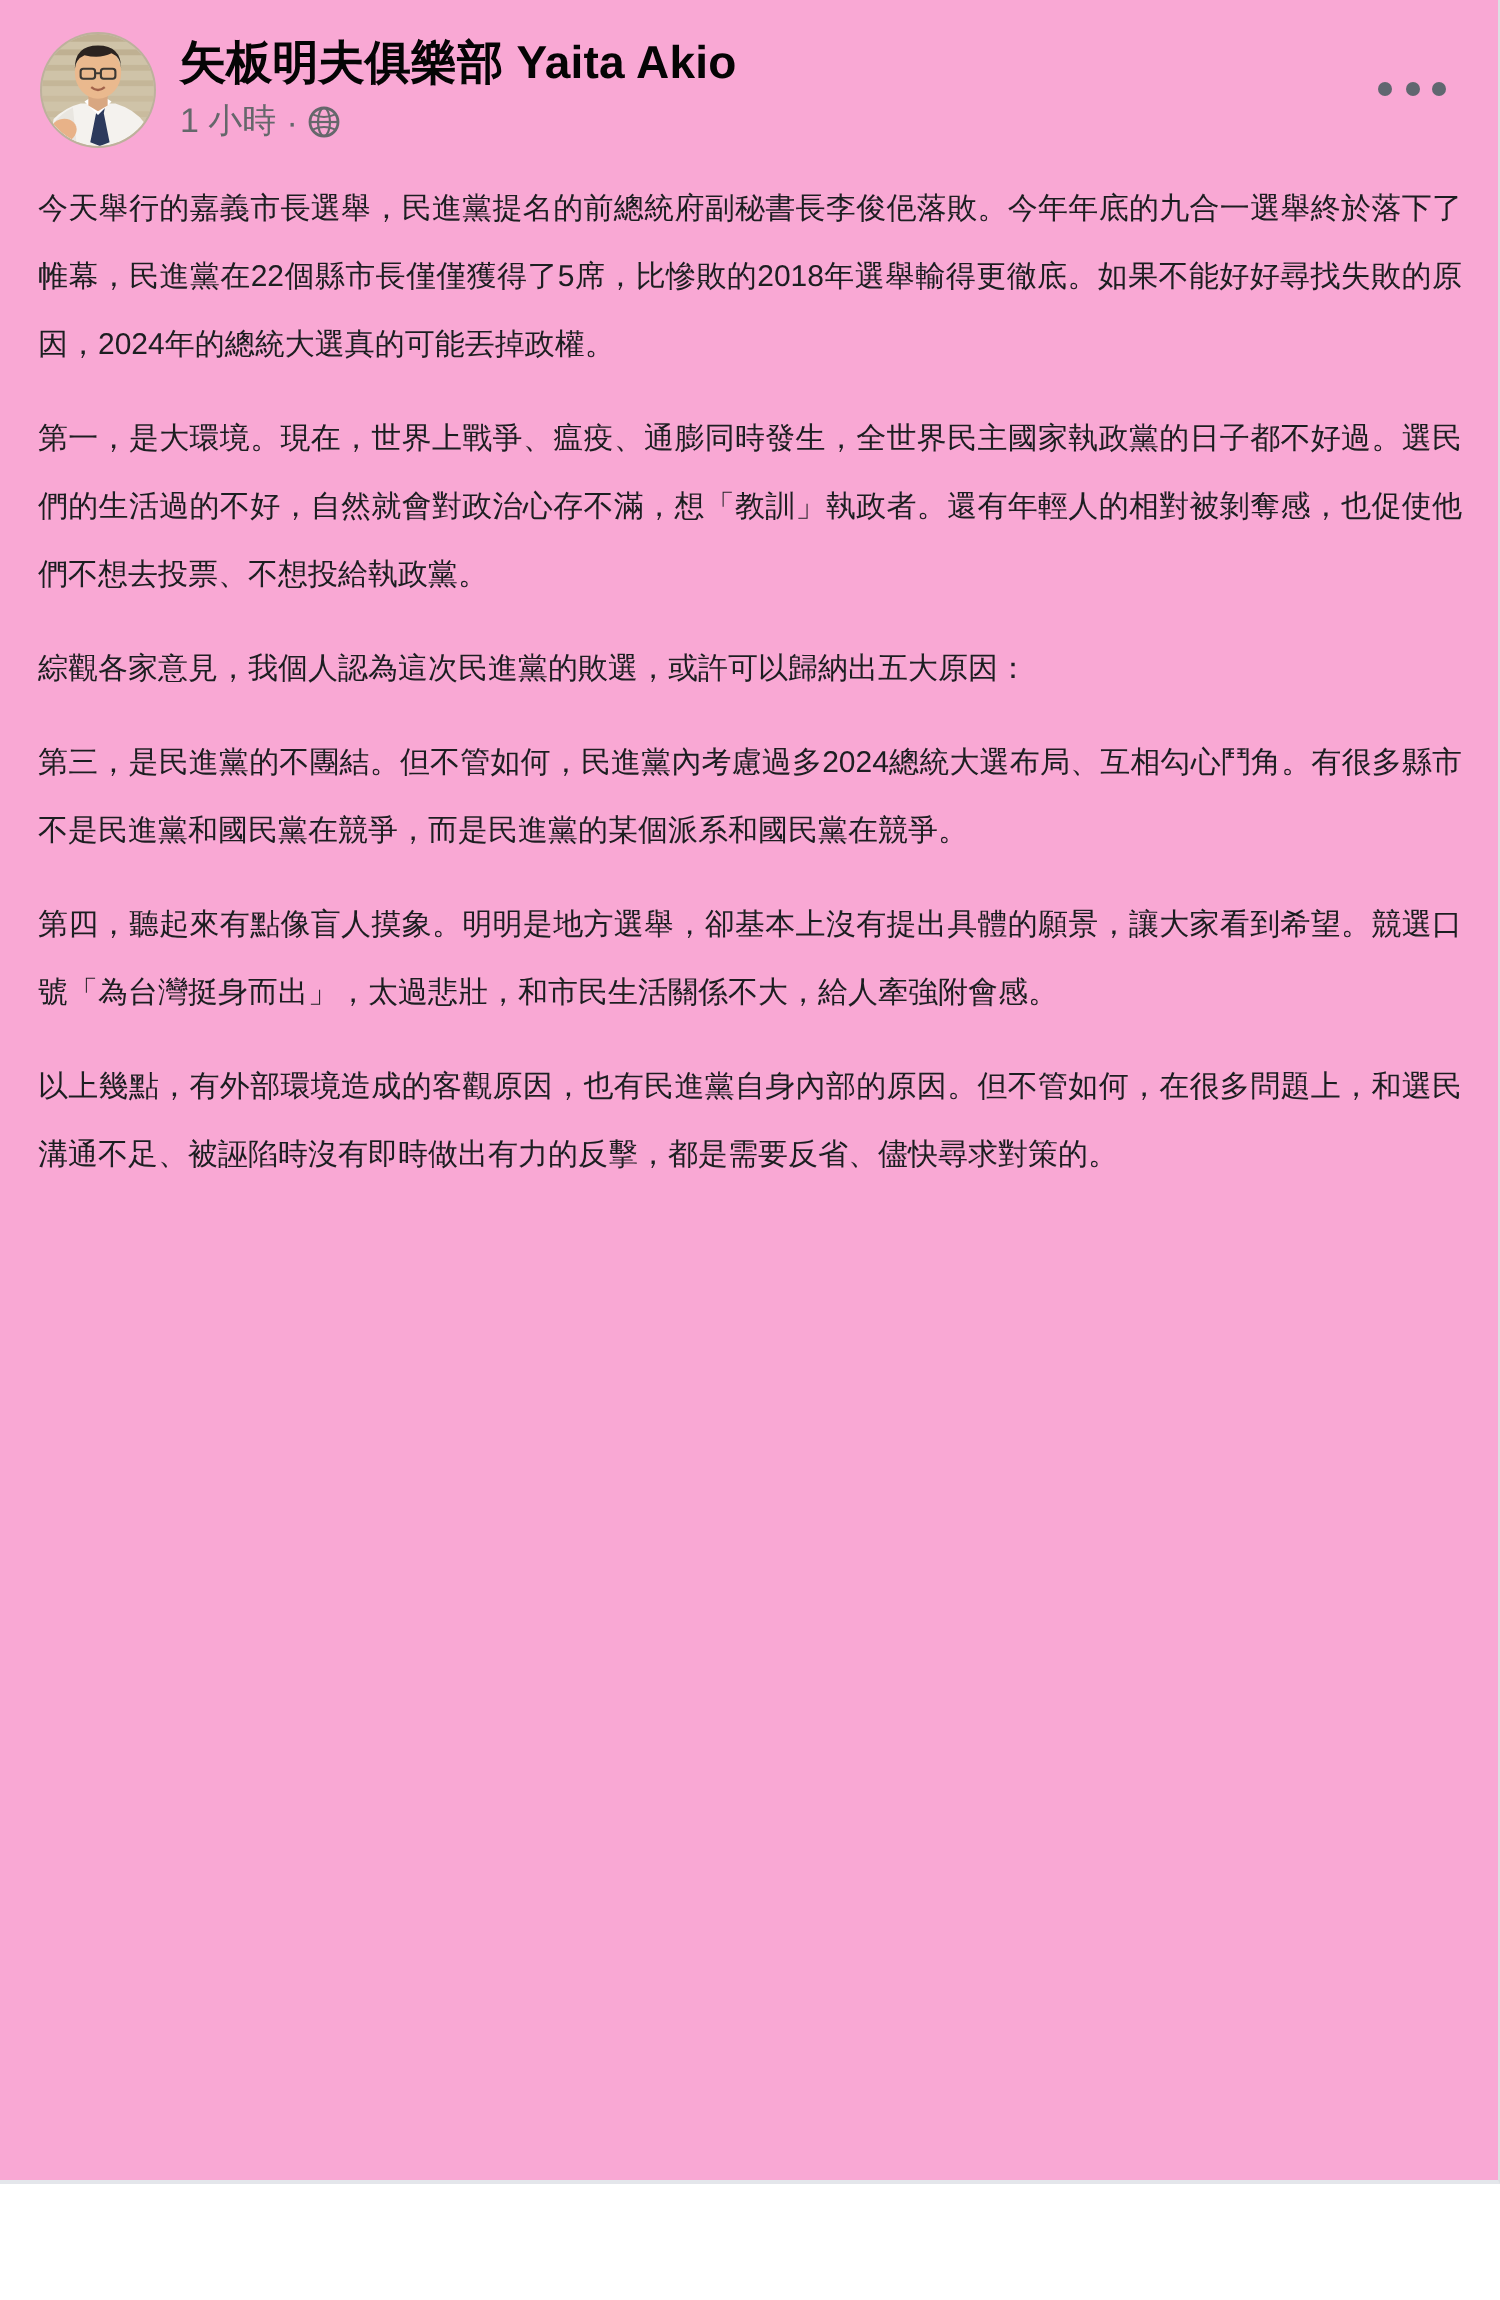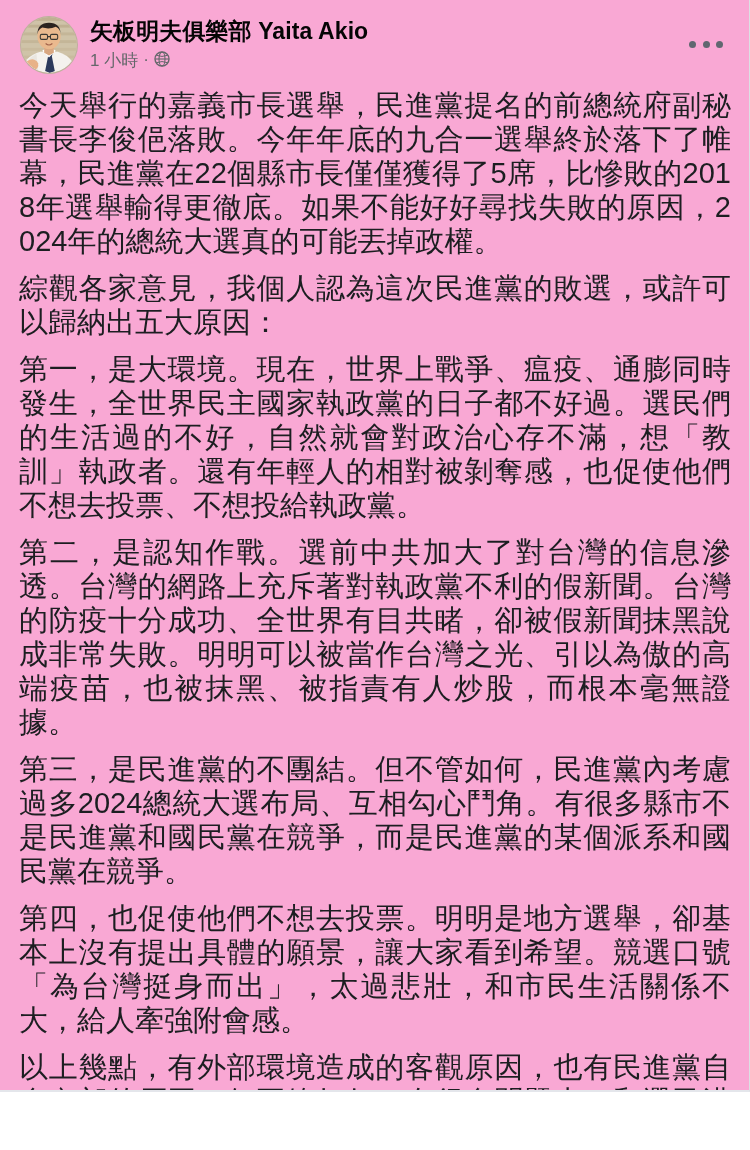--- a/index.html
+++ b/index.html
@@ -56,20 +56,21 @@
     font-size: 23px;
     font-weight: bold;
     color: #050505;
     line-height: 1.22;
     letter-spacing: 0.1px;
     white-space: nowrap;
   }
 
   .meta-row {
     display: flex;
+    align-items: center;
     margin-top: 6px;
     color: #65676b;
     font-size: 17px;
     line-height: 1.2;
   }
   .meta-sep {
     margin: 0 5px;
     color: #65676b;
     font-size: 17px;
     line-height: 1;
@@ -101,21 +102,21 @@
     background: #606770;
   }
 
   
   .post-body {
     padding: 14px 18px 0 19px;
     box-sizing: border-box;
   }
 
   .para {
-    font-size: 29px;
+    font-size: 15px;
     line-height: 34px;
     color: #1c1e21;
     margin: 0 0 13px 0;
     text-align: justify;
     text-justify: inter-ideograph;
     letter-spacing: 0;
     word-break: break-all;
   }
   .para:last-of-type { margin-bottom: 0; }
 </style>
@@ -189,22 +190,21 @@
     <div class="more-button">
       <i></i>
       <i></i>
       <i></i>
     </div>
 
   </div>
 
   <div class="post-body">
     <p class="para">今天舉行的嘉義市長選舉，民進黨提名的前總統府副秘書長李俊俋落敗。今年年底的九合一選舉終於落下了帷幕，民進黨在22個縣市長僅僅獲得了5席，比慘敗的2018年選舉輸得更徹底。如果不能好好尋找失敗的原因，2024年的總統大選真的可能丟掉政權。</p>
+    <p class="para">第一，是大環境。現在，世界上戰爭、瘟疫、通膨同時發生，全世界民主國家執政黨的日子都不好過。選民們的生活過的不好，自然就會對政治心存不滿，想「教訓」執政者。還有年輕人的相對被剝奪感，也促使他們不想去投票、不想投給執政黨。</p>
     <p class="para">綜觀各家意見，我個人認為這次民進黨的敗選，或許可以歸納出五大原因：</p>
-    <p class="para">第一，是大環境。現在，世界上戰爭、瘟疫、通膨同時發生，全世界民主國家執政黨的日子都不好過。選民們的生活過的不好，自然就會對政治心存不滿，想「教訓」執政者。還有年輕人的相對被剝奪感，也促使他們不想去投票、不想投給執政黨。</p>
-    <p class="para">第二，是認知作戰。選前中共加大了對台灣的信息滲透。台灣的網路上充斥著對執政黨不利的假新聞。台灣的防疫十分成功、全世界有目共睹，卻被假新聞抹黑說成非常失敗。明明可以被當作台灣之光、引以為傲的高端疫苗，也被抹黑、被指責有人炒股，而根本毫無證據。</p>
     <p class="para">第三，是民進黨的不團結。但不管如何，民進黨內考慮過多2024總統大選布局、互相勾心鬥角。有很多縣市不是民進黨和國民黨在競爭，而是民進黨的某個派系和國民黨在競爭。</p>
-    <p class="para">第四，也促使他們不想去投票。明明是地方選舉，卻基本上沒有提出具體的願景，讓大家看到希望。競選口號「為台灣挺身而出」，太過悲壯，和市民生活關係不大，給人牽強附會感。</p>
+    <p class="para">第四，聽起來有點像盲人摸象。明明是地方選舉，卻基本上沒有提出具體的願景，讓大家看到希望。競選口號「為台灣挺身而出」，太過悲壯，和市民生活關係不大，給人牽強附會感。</p>
     <p class="para">以上幾點，有外部環境造成的客觀原因，也有民進黨自身內部的原因。但不管如何，在很多問題上，和選民溝通不足、被誣陷時沒有即時做出有力的反擊，都是需要反省、儘快尋求對策的。</p>
 
   </div>
 
 </div>
 
 </body></html>

